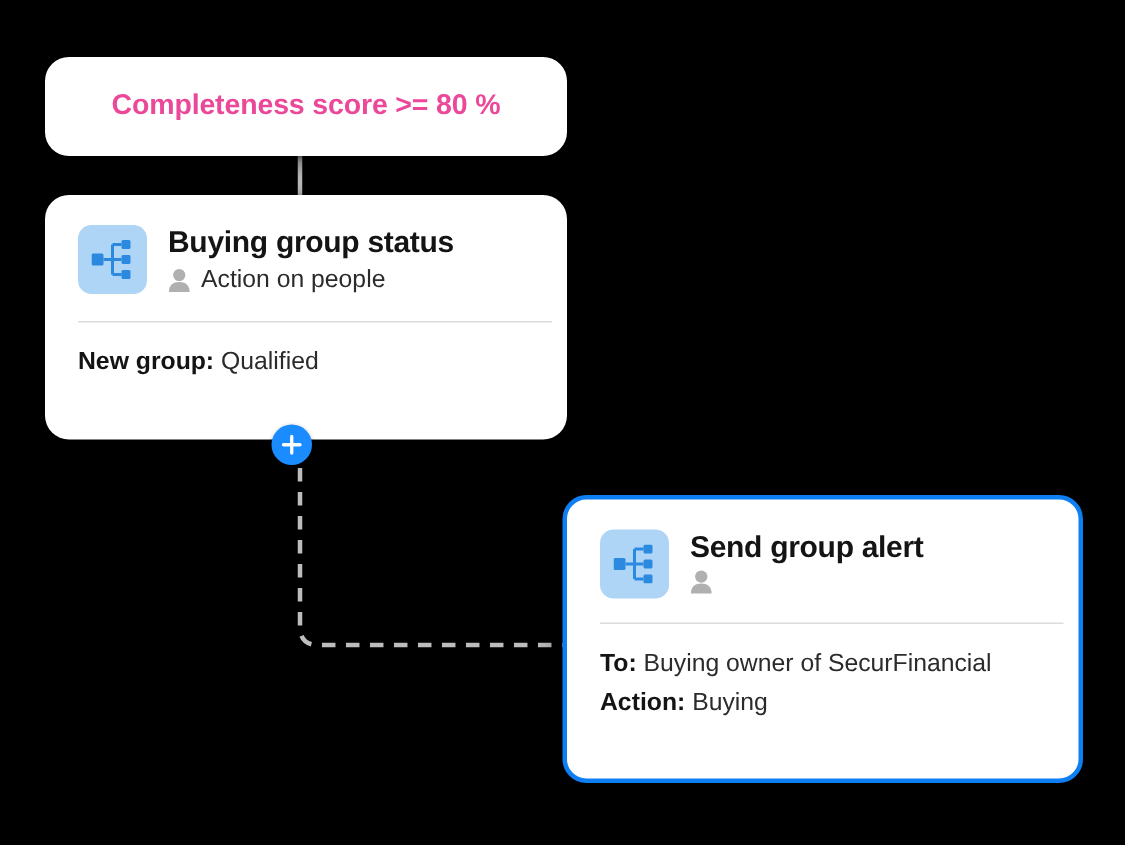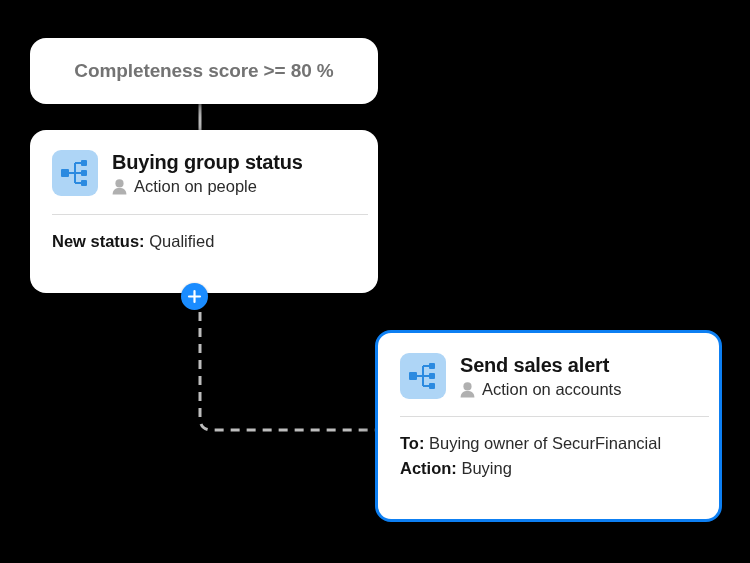--- a/index.html
+++ b/index.html
@@ -49,21 +49,21 @@
     top: 38px;
     width: 348px;
     height: 66px;
     display: flex;
     align-items: center;
     justify-content: center;
   }
   .condition-text {
     font-size: 19px;
     font-weight: bold;
-    color: #737373;
+    color: #ec4899;
     letter-spacing: -0.1px;
     white-space: nowrap;
   }
 
   
   .card-action {
     padding: 20px 10px 18px 22px;
   }
   .card-action.selected {
     border: 3px solid #0d7ff2;
@@ -205,21 +205,21 @@
           </svg>
           <span class="card-subtitle">Action on people</span>
         </div>
       </div>
     </div>
 
     <div class="divider"></div>
 
     <div class="card-body">
       <div class="body-line">
-        <span class="lbl">New status:</span>
+        <span class="lbl">New group:</span>
         <span>Qualified</span>
       </div>
     </div>
   </div>
 
   <div class="plus-button">
     <svg width="15" height="15" viewBox="0 0 15 15">
       <path d="M 7.5 2.0 L 7.5 13.0 M 2.0 7.5 L 13.0 7.5" stroke="#ffffff" stroke-width="2.2" stroke-linecap="round"></path>
     </svg>
   </div>
@@ -230,27 +230,26 @@
       <div class="node-icon">
         <svg width="28" height="26" viewBox="0 0 28 26">
           <rect x="0" y="9" width="8" height="8" rx="1" fill="#2b8ae0"></rect>
           <rect x="20" y="0" width="6" height="6" rx="1" fill="#2b8ae0"></rect>
           <rect x="20" y="10" width="6" height="6" rx="1" fill="#2b8ae0"></rect>
           <rect x="20" y="20" width="6" height="6" rx="1" fill="#2b8ae0"></rect>
           <path d="M 8 13 L 14 13 M 14 3 L 14 23 M 14 3 L 20 3 M 14 13 L 20 13 M 14 23 L 20 23" stroke="#2b8ae0" stroke-width="2" fill="none"></path>
         </svg>
       </div>
       <div class="head-texts">
-        <div class="card-title">Send sales alert</div>
+        <div class="card-title">Send group alert</div>
         <div class="card-subtitle-row">
           <svg class="person-icon" width="15" height="16" viewBox="0 0 15 16">
             <circle cx="7.5" cy="4.4" r="4.1" fill="#b0b0b0"></circle>
             <path d="M 0.6 15.6 C 0.6 10.9 3.6 9.0 7.5 9.0 C 11.4 9.0 14.4 10.9 14.4 15.6 Z" fill="#b0b0b0"></path>
           </svg>
-          <span class="card-subtitle">Action on accounts</span>
         </div>
       </div>
     </div>
 
     <div class="divider"></div>
 
     <div class="card-body">
       <div class="body-line">
         <span class="lbl">To:</span>
         <span>Buying owner of SecurFinancial</span>

